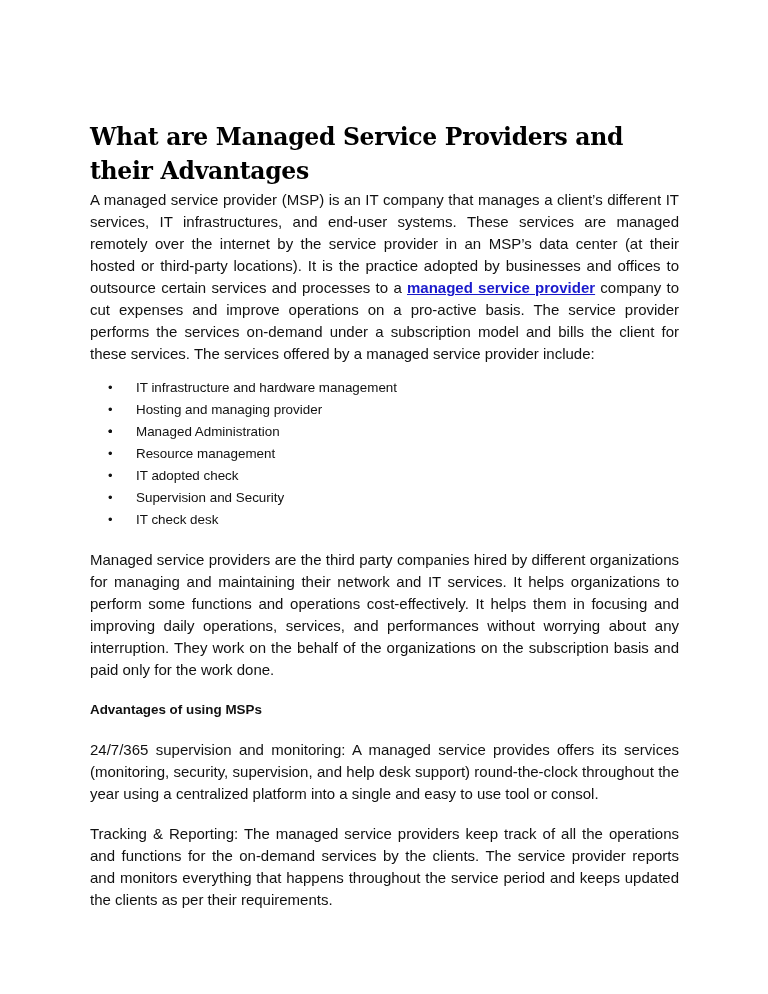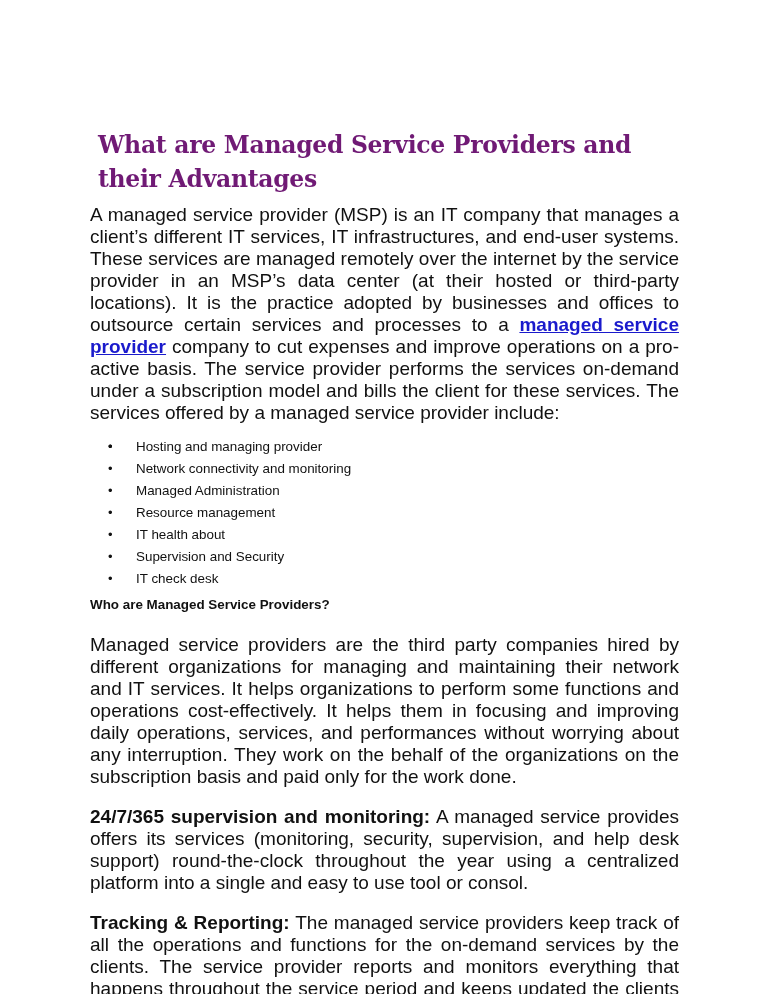--- a/index.html
+++ b/index.html
@@ -3,52 +3,52 @@
 <meta charset="utf-8">
 <style>
   html, body { margin: 0; padding: 0; background: #ffffff; }
   body { width: 768px; height: 994px; position: relative; overflow: hidden; }
   .page {
     position: absolute; left: 90px; top: 120px; width: 589px;
     font-family: "Liberation Sans", sans-serif; color: #111;
   }
   .title {
     font-family: "DejaVu Serif", serif; font-weight: bold;
-    color: #701a75; font-size: 23.5px; line-height: 34px; margin: 8px;
+    color: #000000; font-size: 23.5px; line-height: 34px; margin: 0;
     letter-spacing: -0.3px;
   }
-  p { margin: 0; font-size: 19px; line-height: 22px; text-align: justify; }
+  p { margin: 0; font-size: 15px; line-height: 22px; text-align: justify; }
   .intro { margin-top: 1px; }
   ul { margin: 12px 0 0 0; padding: 0 0 0 46px; list-style: none; }
   li { font-size: 13.4px; line-height: 22px; position: relative; }
   li .bullet { position: absolute; left: -28px; top: 0; font-size: 13px; }
   .heading2 { font-weight: bold; font-size: 13.4px; line-height: 22px; margin-top: 4px; }
   .gap { margin-top: 18px; }
   a.link { color: #1a1acc; font-weight: bold; text-decoration: underline; }
-  b { font-weight: bold; }
+  b { font-weight: normal; }
 </style>
 </head>
 <body>
 
 <div class="page">
   <h1 class="title">What are Managed Service Providers and their Advantages</h1>
 
   <p class="intro"><span>A managed service provider (MSP) is an IT company that manages a client’s different IT services, IT infrastructures, and end-user systems. These services are managed remotely over the internet by the service provider in an MSP’s data center (at their hosted or third-party locations). It is the practice adopted by businesses and offices to outsource certain services and processes to a </span><a class="link" href="#">managed service provider</a><span> company to cut expenses and improve operations on a pro-active basis. The service provider performs the services on-demand under a subscription model and bills the client for these services. The services offered by a managed service provider include:</span></p>
 
   <ul>
+    <li><span class="bullet">•</span><span>IT infrastructure and hardware management</span></li>
+    <li><span class="bullet">•</span><span>Hosting and managing provider</span></li>
     <li><span class="bullet">•</span></li>
-    <li><span class="bullet">•</span><span>Hosting and managing provider</span></li>
-    <li><span class="bullet">•</span><span>Network connectivity and monitoring</span></li>
     <li><span class="bullet">•</span><span>Managed Administration</span></li>
     <li><span class="bullet">•</span><span>Resource management</span></li>
-    <li><span class="bullet">•</span><span>IT health about</span></li>
+    <li><span class="bullet">•</span><span>IT adopted check</span></li>
     <li><span class="bullet">•</span><span>Supervision and Security</span></li>
     <li><span class="bullet">•</span><span>IT check desk</span></li>
   </ul>
 
-  <p class="heading2">Who are Managed Service Providers?</p>
   <p class="gap">Managed service providers are the third party companies hired by different organizations for managing and maintaining their network and IT services. It helps organizations to perform some functions and operations cost-effectively. It helps them in focusing and improving daily operations, services, and performances without worrying about any interruption. They work on the behalf of the organizations on the subscription basis and paid only for the work done.</p>
 
+  <p class="heading2 gap">Advantages of using MSPs</p>
 
   <p class="gap"><b>24/7/365 supervision and monitoring:</b><span> A managed service provides offers its services (monitoring, security, supervision, and help desk support) round-the-clock throughout the year using a centralized platform into a single and easy to use tool or consol.</span></p>
 
   <p class="gap"><b>Tracking &amp; Reporting:</b><span> The managed service providers keep track of all the operations and functions for the on-demand services by the clients. The service provider reports and monitors everything that happens throughout the service period and keeps updated the clients as per their requirements.</span></p>
 </div>
 
 </body></html>

